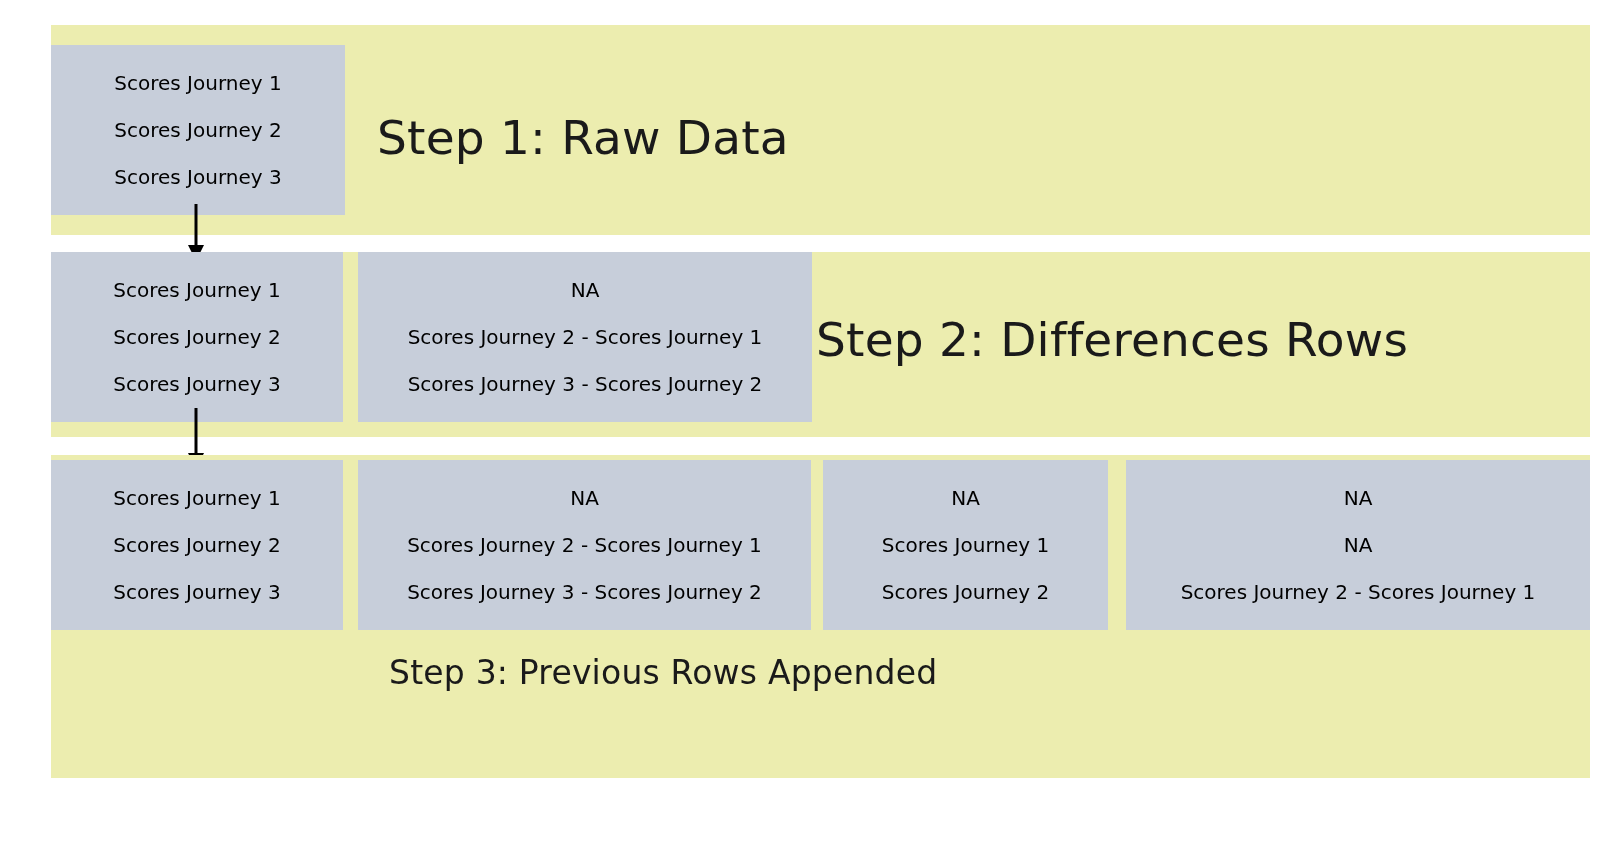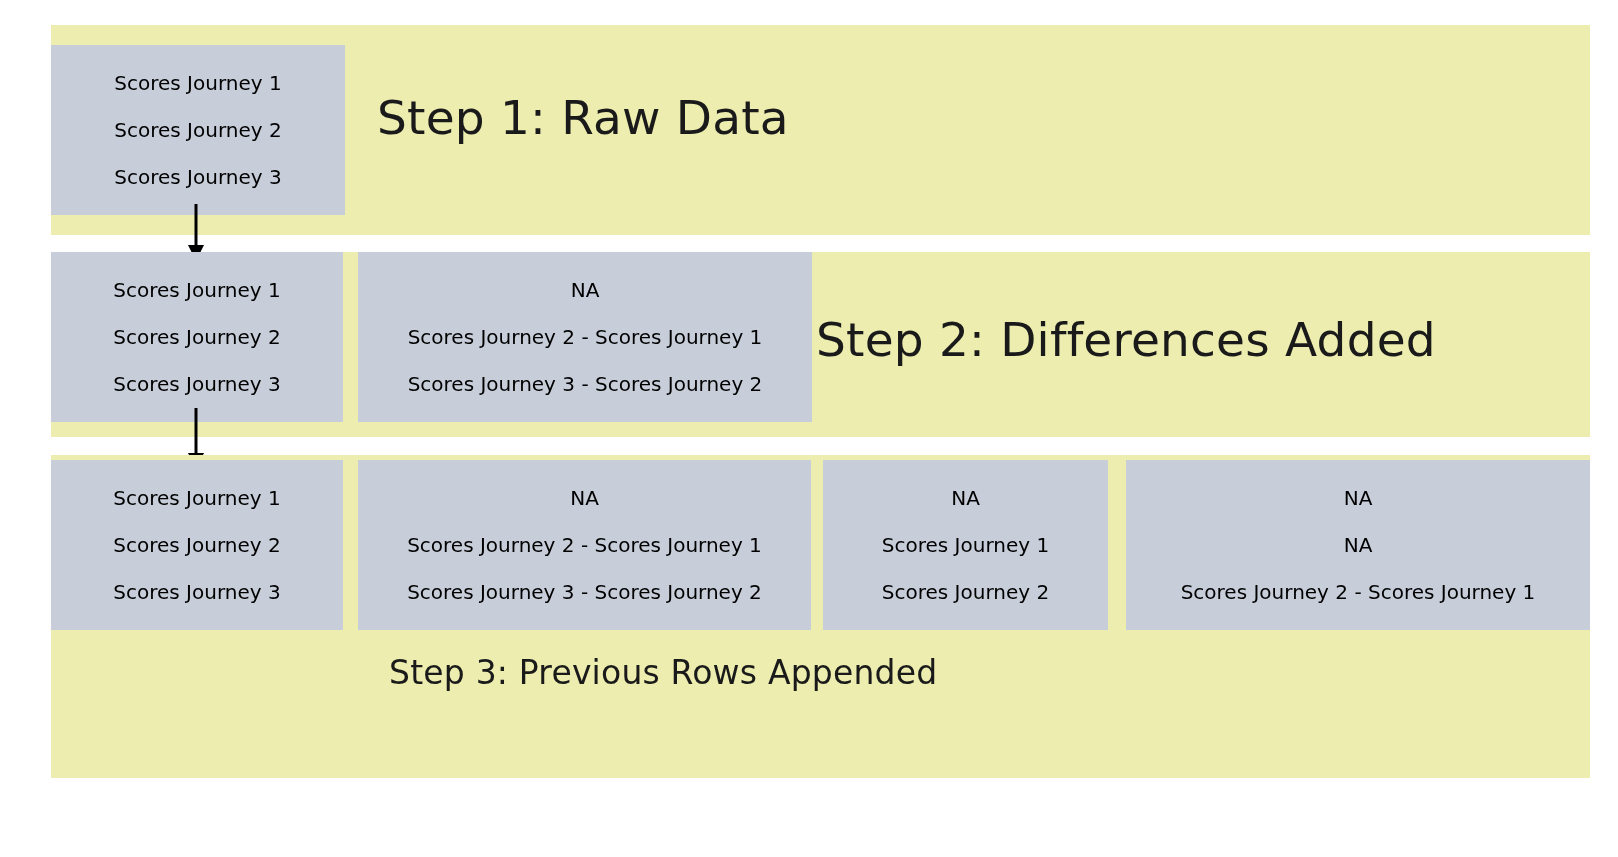--- a/index.html
+++ b/index.html
@@ -30,21 +30,21 @@
   #band-step3 { left: 51px; top: 455px; width: 1539px; height: 323px; }
 
   
   .step-title {
     position: absolute;
     color: #1a1a1a;
     font-weight: 400;
     white-space: nowrap;
     letter-spacing: 0.2px;
   }
-  #title-step1 { left: 377px; top: 90px; font-size: 47px; }
+  #title-step1 { left: 377px; top: 110px; font-size: 47px; }
   #title-step2 { left: 816px; top: 312px; font-size: 47px; }
   #title-step3 { left: 389px; top: 653px; font-size: 33px; }
 
   
   .box {
     position: absolute;
     background: #C7CEDA;
     box-sizing: border-box;
     display: flex;
     flex-direction: column;
@@ -96,21 +96,21 @@
     <div class="cell">Scores Journey 3</div>
   </div>
 
   <svg class="arrow" id="arrow-1" viewBox="0 0 34 58">
     <line x1="17" y1="0" x2="17" y2="44" stroke="#000000" stroke-width="3"></line>
     <polygon points="17,57 9,41 25,41" fill="#000000"></polygon>
   </svg>
 
   <div class="band" id="band-step2"></div>
 
-  <div class="step-title" id="title-step2">Step 2: Differences Added</div>
+  <div class="step-title" id="title-step2">Step 2: Differences Rows</div>
 
   <div class="box" id="s2-c1">
     <div class="cell">Scores Journey 1</div>
     <div class="cell">Scores Journey 2</div>
     <div class="cell">Scores Journey 3</div>
   </div>
 
   <div class="box" id="s2-c2">
     <div class="cell">NA</div>
     <div class="cell">Scores Journey 2 - Scores Journey 1</div>

